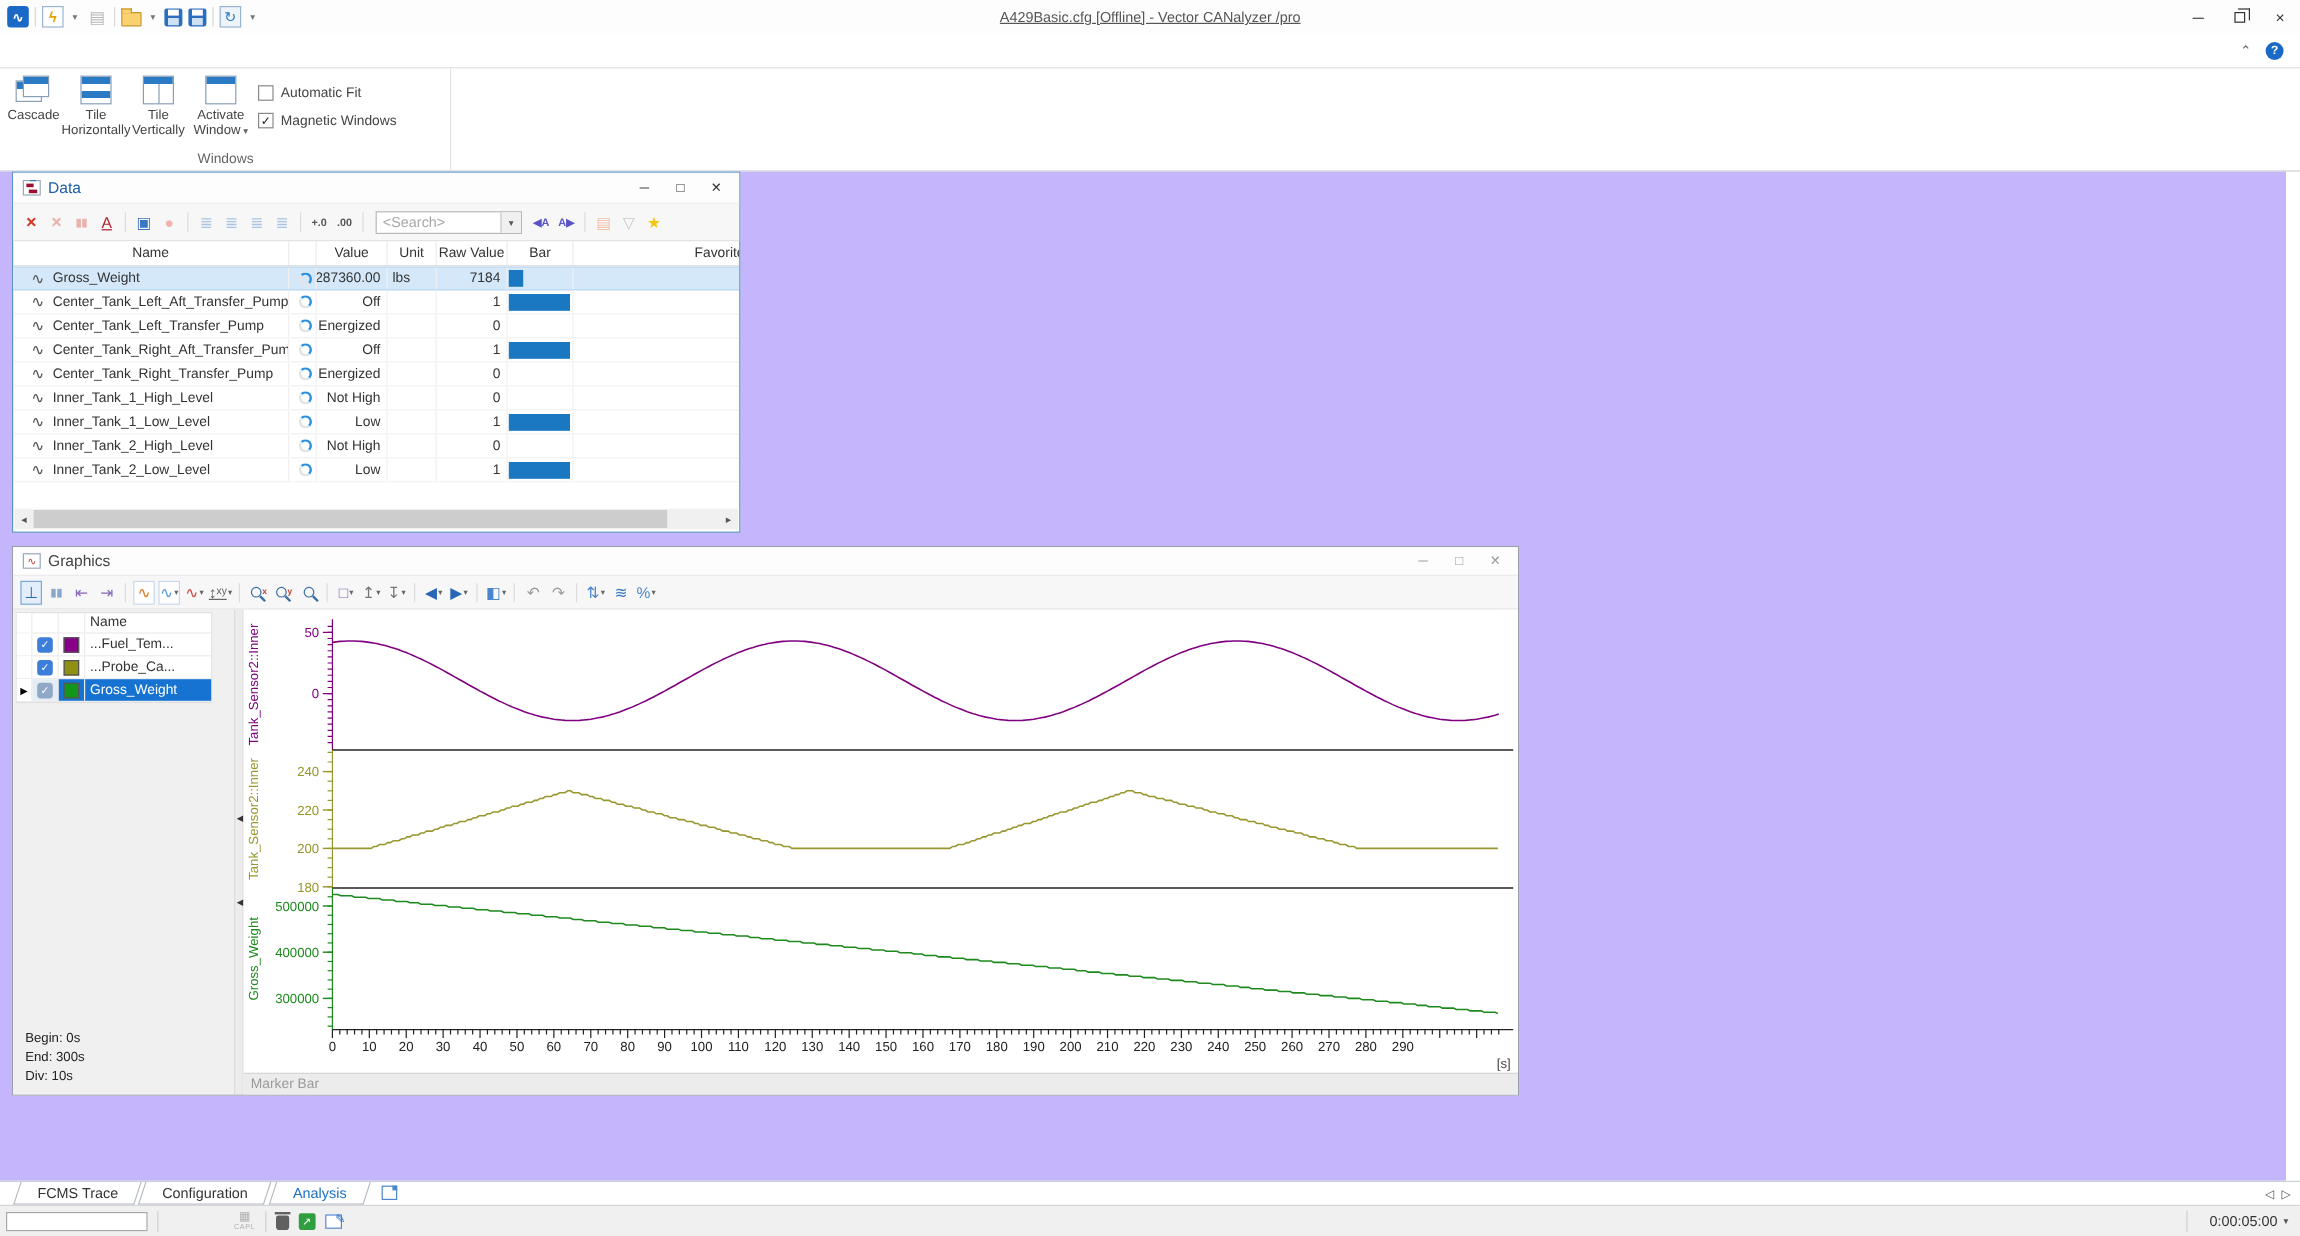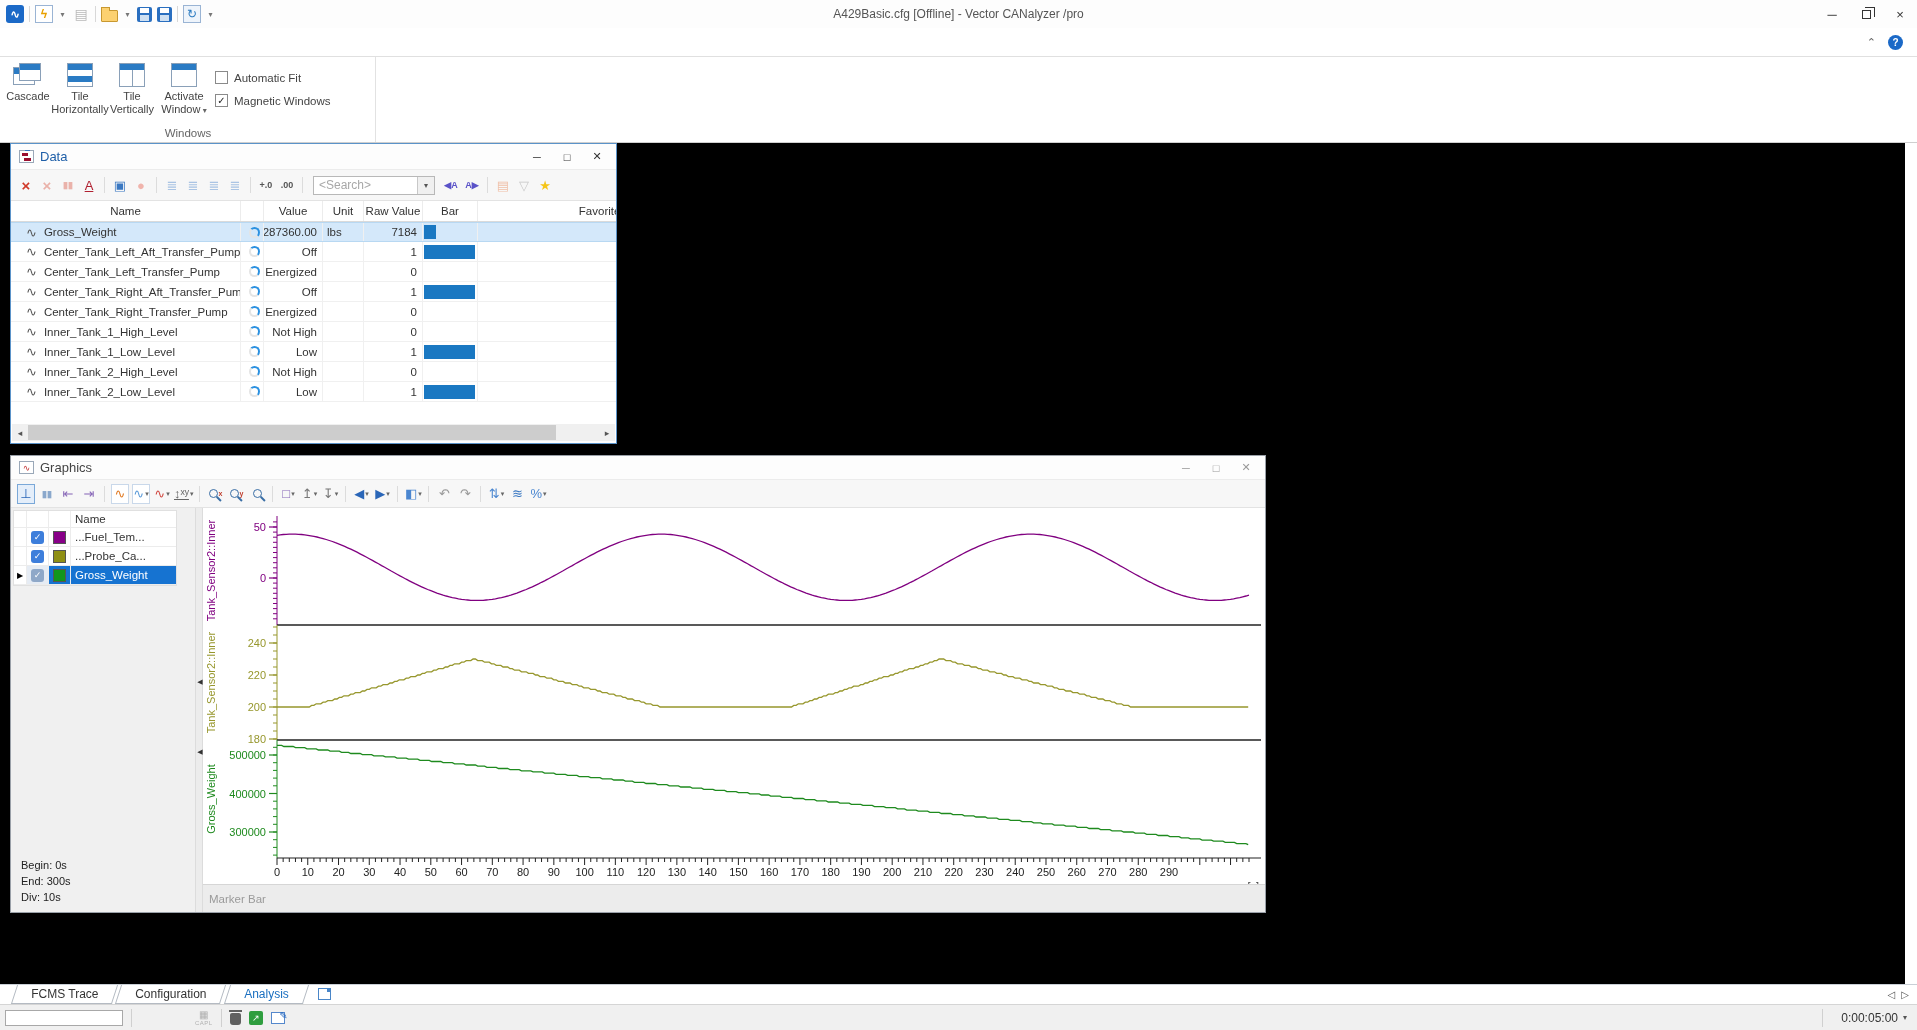--- a/index.html
+++ b/index.html
@@ -15,21 +15,21 @@
   .ic-app { background:#1b69c7; border-radius:3px; color:#fff; font-size:11px; font-weight:bold; }
   .ic-doc { border:1px solid #9ab4d4; background:#fff; color:#e8a000; font-weight:bold; }
   .ic-docgray { color:#b8b8b8; font-size:14px; }
   .ic-dd { width:9px; color:#777; font-size:8px; }
   .ic-folder { width:17px; height:12px; background:#fcd170; border:1px solid #c89830; border-radius:1px; position:relative; margin-top:3px; }
   .ic-folder::before { content:""; position:absolute; left:-1px; top:-4px; width:7px; height:3px; background:#fcd170; border:1px solid #c89830; border-bottom:none; }
   .ic-save { width:15px; height:15px; background:#2a6fc0; border-radius:2px; position:relative; }
   .ic-save::before { content:""; position:absolute; left:3px; top:1px; width:9px; height:5px; background:#fff; }
   .ic-save::after { content:""; position:absolute; left:3px; bottom:1px; width:9px; height:6px; background:#cfe0f2; }
   .ic-meas { border:1px solid #9ab4d4; background:#eef4fb; color:#2a7ac0; font-size:12px; }
-  .main-title { position:absolute; left:0; right:0; text-align:center; color:#555; font-size:12px; pointer-events:none; }
+  .main-title { position:absolute; left:0; right:0; text-align:center; color:#555; font-size:12px; pointer-events:none;text-decoration:underline; }
   .winctl { margin-left:auto; display:flex; z-index:2; }
   .winctl .wbtn { width:34px; height:26px; display:flex; align-items:center; justify-content:center; color:#333; font-size:13px; }
   .ic-restore-g { width:9px; height:9px; border:1px solid #333; position:relative; background:#fdfdfd; }
   .ic-restore-g::before { content:""; position:absolute; left:2px; top:-4px; width:9px; height:9px; border:1px solid #333; border-bottom:none; border-left:none; }
 
   
   .ribbon-tabs { position:absolute; left:0; top:28px; right:0; height:28px; background:#fff; display:flex; align-items:stretch; }
   .rtab { display:flex; align-items:center; padding:0 14px; font-size:12.5px; color:#444; }
   .rtab.file { background:#c4122f; color:#fff; padding:0 16px; }
   .rtab.active { color:#1a6fc0; border:1px solid #d5d5d5; border-bottom:1px solid #fff; background:#fff; position:relative; z-index:3; }
@@ -51,21 +51,21 @@
   .ic-tilev .w1::after { content:""; position:absolute; left:12px; top:6px; bottom:0; width:1px; background:#8aa0b8; }
   .ic-activate .w1 { left:2px; top:0; width:26px; height:24px; }
   .rbtn-lb { font-size:11px; color:#444; text-align:center; line-height:1.2; }
   .rbtn-lb .dd { font-size:8px; color:#666; }
   .rb-checks { position:absolute; left:215px; top:14px; display:flex; flex-direction:column; gap:10px; }
   .rb-check { display:flex; align-items:center; gap:6px; font-size:11.5px; color:#444; }
   .cbox { width:13px; height:13px; border:1px solid #8a8a8a; background:#fff; display:flex; align-items:center; justify-content:center; font-size:10px; color:#222; }
   .rb-caption { position:absolute; left:188px; bottom:3px; transform:translateX(-50%); font-size:11.5px; color:#666; }
 
   
-  .mdi { position:absolute; left:0; top:143px; right:12px; height:841px; background:#000000; }
+  .mdi { position:absolute; left:0; top:143px; right:12px; height:841px; background:#c4b5fd; }
   .win { position:absolute; background:#fff; }
   .win-titlebar { height:26px; display:flex; align-items:center; padding-left:8px; border-bottom:1px solid #ececec; background:#fdfdfd; }
   .win-title { font-size:13px; margin-left:6px; }
   .win-ctl { margin-left:auto; display:flex; margin-right:4px; }
   .win-ctl .wbtn { width:30px; height:22px; display:flex; align-items:center; justify-content:center; font-size:11px; }
   .tb { display:flex; align-items:center; gap:3px; padding:0 6px; background:#f7f7f7; border-bottom:1px solid #e3e3e3; }
   .tb-ic { min-width:18px; height:20px; display:inline-flex; align-items:center; justify-content:center; font-size:13px; }
   .tb-ic.small { font-size:9px; font-weight:bold; letter-spacing:0; }
   .tb-ic.box { border:1px solid #c9d8ea; background:#fff; }
   .tb-ic.activebox { border:1px solid #7aa8d8; background:#e4eefa; }
@@ -114,21 +114,21 @@
   .lg-row.sel .lg-cb { background:#e6ecf4; }
   .lg-row.sel .lg-cb .lg-check { background:#8fa8c8; }
   .lg-row.sel .lg-sw, .lg-row.sel .lg-name { background:#1673d1; color:#fff; }
   .lg-head { height:17px; }
   .lg-head .lg-name { font-size:11.5px; color:#333; }
   .gfx-info { position:absolute; left:10px; bottom:6px; font-size:11px; color:#222; line-height:1.45; }
   .vsplit { width:8px; background:#ececec; border-left:1px solid #dcdcdc; border-right:1px solid #dcdcdc; flex:none; position:relative; }
   .vsplit .arr { position:absolute; left:0; width:8px; text-align:center; font-size:7px; color:#333; }
   .plot-panel { flex:1; position:relative; background:#fff; overflow:hidden; }
   .plot-panel svg { display:block; }
-  .marker-bar { position:absolute; left:0; right:0; bottom:0; height:28px; background:#ececec; border-top:1px solid #d6d6d6; display:flex; align-items:center; padding-left:6px; color:#9a9a9a; font-size:11.5px; }
+  .marker-bar { position:absolute; left:0; right:0; bottom:0; height:18px; background:#ececec; border-top:1px solid #d6d6d6; display:flex; align-items:center; padding-left:6px; color:#9a9a9a; font-size:11.5px; }
 
   
   .tabstrip { position:absolute; left:0; top:984px; right:0; height:20px; background:#fff; border-top:1px solid #c9cfd6; display:flex; align-items:stretch; padding-left:14px; }
   .btab { position:relative; display:flex; align-items:center; padding:0 16px; font-size:12px; color:#333; transform:skewX(-18deg); border:1px solid #b4bac2; border-top:none; background:#fff; margin-right:3px; height:19px; }
   .btab > span { transform:skewX(18deg); display:block; }
   .btab.active { color:#1a6fc0; }
   .ic-newtab { width:13px; height:12px; border:1.5px solid #4a86c8; background:#fff; position:relative; margin:3px 0 0 10px; }
   .ic-newtab::before { content:""; position:absolute; right:-1px; top:-1px; width:4px; height:4px; background:#4a86c8; }
   .tab-arrows { margin-left:auto; margin-right:8px; display:flex; align-items:center; gap:6px; color:#555; font-size:10px; }
 

